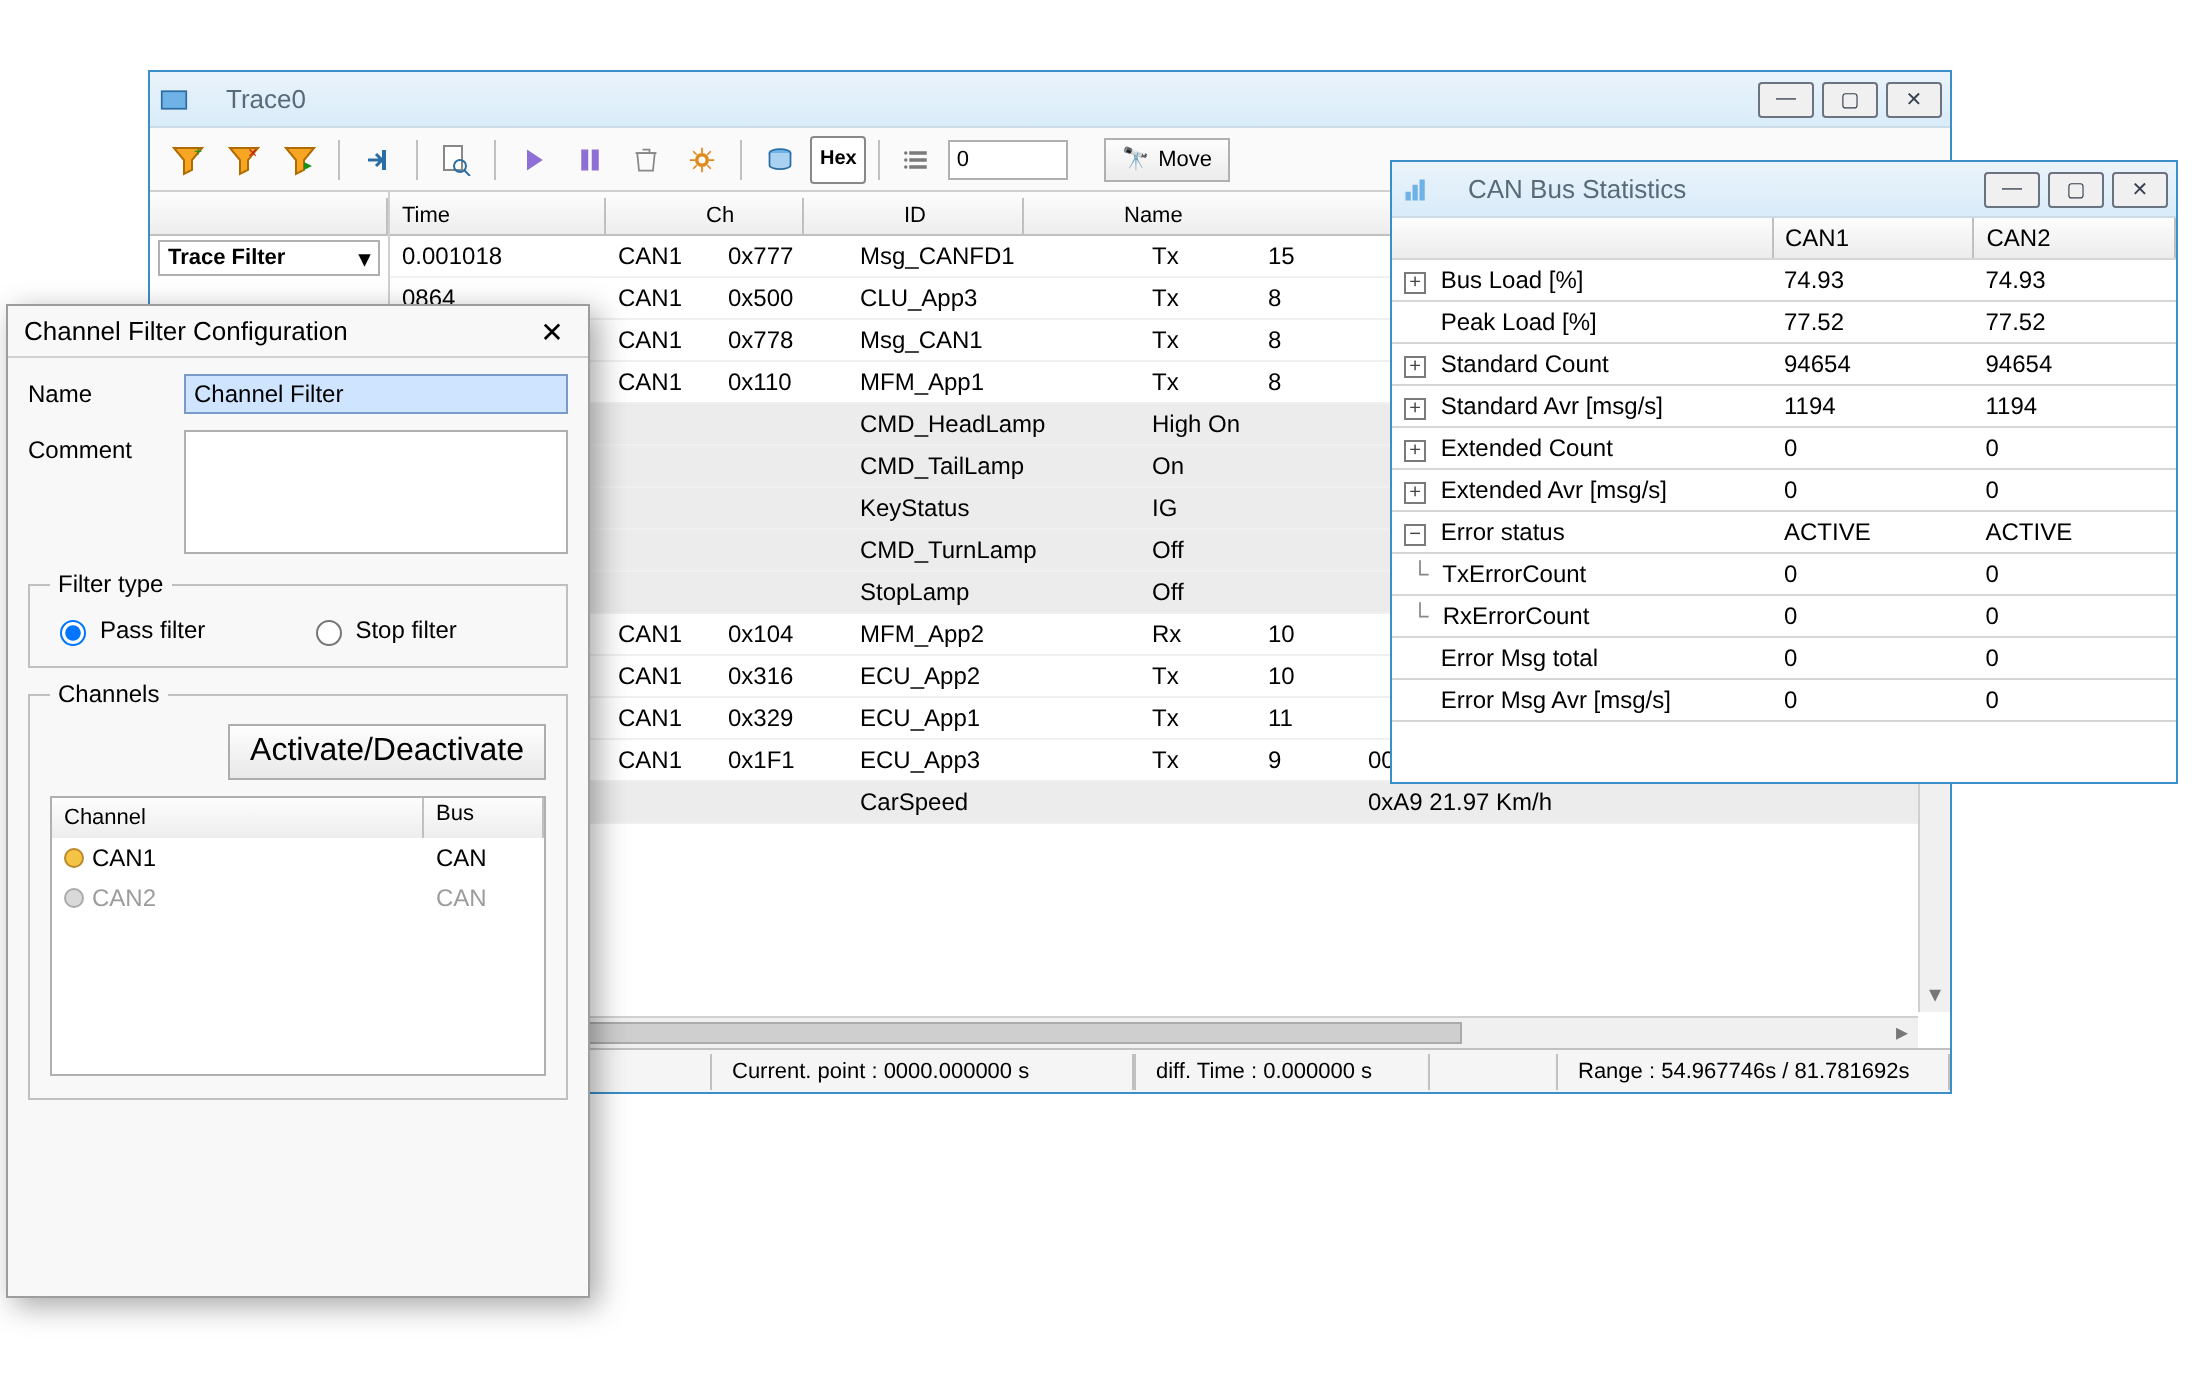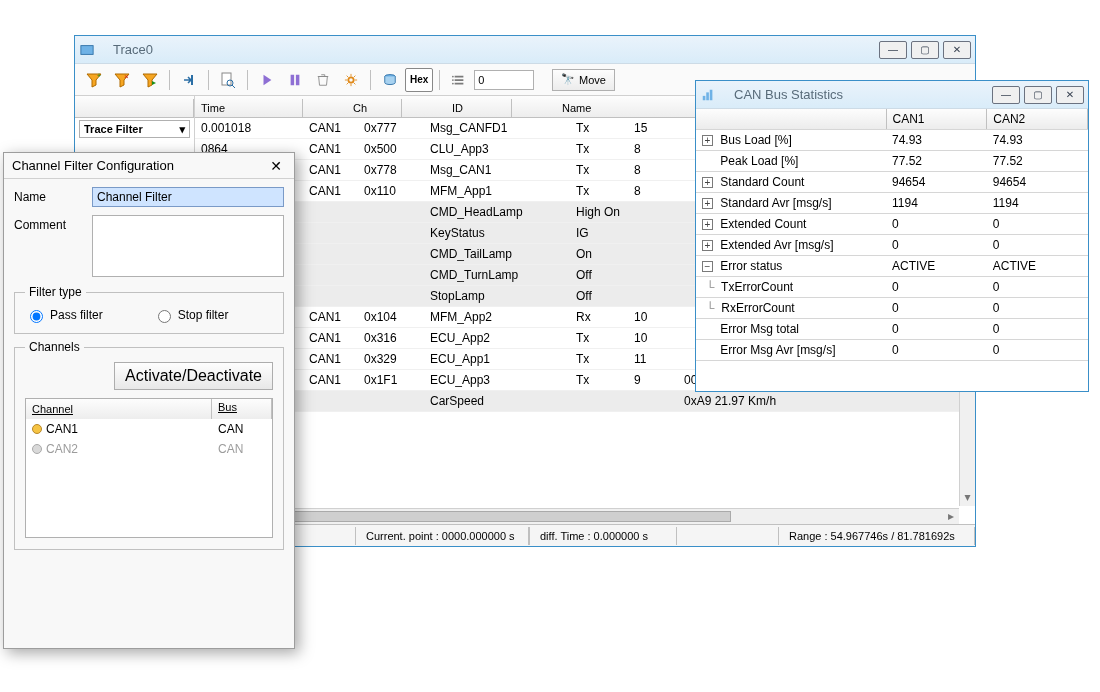--- a/index.html
+++ b/index.html
@@ -238,21 +238,21 @@
   .radio-row{display:flex;gap:50px;}
   .radio-row label{display:flex;align-items:center;gap:4px;}
   .actdeact{
     display:block;margin-left:auto;
     border:1px solid #adadad;background:linear-gradient(#fefefe,#e8e8e8);
     padding:4px 10px;font-size:16px;cursor:pointer;
   }
   .ch-list{
     border:1px solid #b0b0b0;height:140px;margin-top:8px;background:#fff;
   }
-  .ch-list .lhdr{display:flex;background:linear-gradient(#fdfdfd,#ededed);height:20px;text-decoration:underline;}
+  .ch-list .lhdr{display:flex;background:linear-gradient(#fdfdfd,#ededed);height:20px;}
   .ch-list .lhdr div{padding:2px 6px;border-right:1px solid #c0c0c0;font-size:11px;}
   .ch-list .lrow{display:flex;height:20px;align-items:center;}
   .ch-list .lrow div{padding:0 6px;}
   .ch-list .c1{flex:1;display:flex;align-items:center;gap:4px;}
   .ch-list .c2{width:60px;}
   .bulb{width:10px;height:10px;border-radius:50%;display:inline-block;}
   .bulb.on{background:#f6c444;border:1px solid #b8882a;}
   .bulb.off{background:#d9d9d9;border:1px solid #aaa;}
   .dlg-btns{
     position:absolute;left:0;right:0;bottom:10px;
@@ -438,31 +438,31 @@
             <div class="cell c-id"></div>
             <div class="cell c-name">CMD_HeadLamp</div>
             <div class="cell c-dir">High On</div>
             <div class="cell c-dlc"></div>
             <div class="cell c-rest"></div>
           </div>
           <div class="row sig">
             <div class="cell c-time"></div>
             <div class="cell c-ch"></div>
             <div class="cell c-id"></div>
-            <div class="cell c-name">KeyStatus</div>
-            <div class="cell c-dir">IG</div>
+            <div class="cell c-name">CMD_TailLamp</div>
+            <div class="cell c-dir">On</div>
             <div class="cell c-dlc"></div>
             <div class="cell c-rest"></div>
           </div>
           <div class="row sig">
             <div class="cell c-time"></div>
             <div class="cell c-ch"></div>
             <div class="cell c-id"></div>
-            <div class="cell c-name">CMD_TailLamp</div>
-            <div class="cell c-dir">On</div>
+            <div class="cell c-name">KeyStatus</div>
+            <div class="cell c-dir">IG</div>
             <div class="cell c-dlc"></div>
             <div class="cell c-rest"></div>
           </div>
           <div class="row sig">
             <div class="cell c-time"></div>
             <div class="cell c-ch"></div>
             <div class="cell c-id"></div>
             <div class="cell c-name">CMD_TurnLamp</div>
             <div class="cell c-dir">Off</div>
             <div class="cell c-dlc"></div>
@@ -530,21 +530,21 @@
       </div>
       <div style="position:absolute;left:0;right:16px;bottom:0;height:16px;background:#f0f0f0;border-top:1px solid #d0d0d0;">
         <div style="position:absolute;left:0;top:0;bottom:0;width:16px;text-align:center;color:#777;">◂</div>
         <div style="position:absolute;left:16px;top:2px;bottom:2px;width:520px;background:#cfcfcf;border:1px solid #aaa;"></div>
         <div style="position:absolute;right:0;top:0;bottom:0;width:16px;text-align:center;color:#777;">▸</div>
       </div>
     </div>
   </div>
 
   <div class="statusbar">
-    <div class="seg" style="width:174px">Current. point : 0000.000000 s</div>
+    <div class="seg" style="width:212px">Current. point : 0000.000000 s</div>
     <div class="seg" style="width:148px">diff. Time : 0.000000 s</div>
     <div style="flex:1"></div>
     <div class="seg" style="width:197px">Range : 54.967746s / 81.781692s</div>
   </div>
 </div>
 
 <div id="stats-win" class="win">
   <div class="win-titlebar">
     <span class="win-icon">
       <svg viewBox="0 0 16 16" width="14" height="14">

